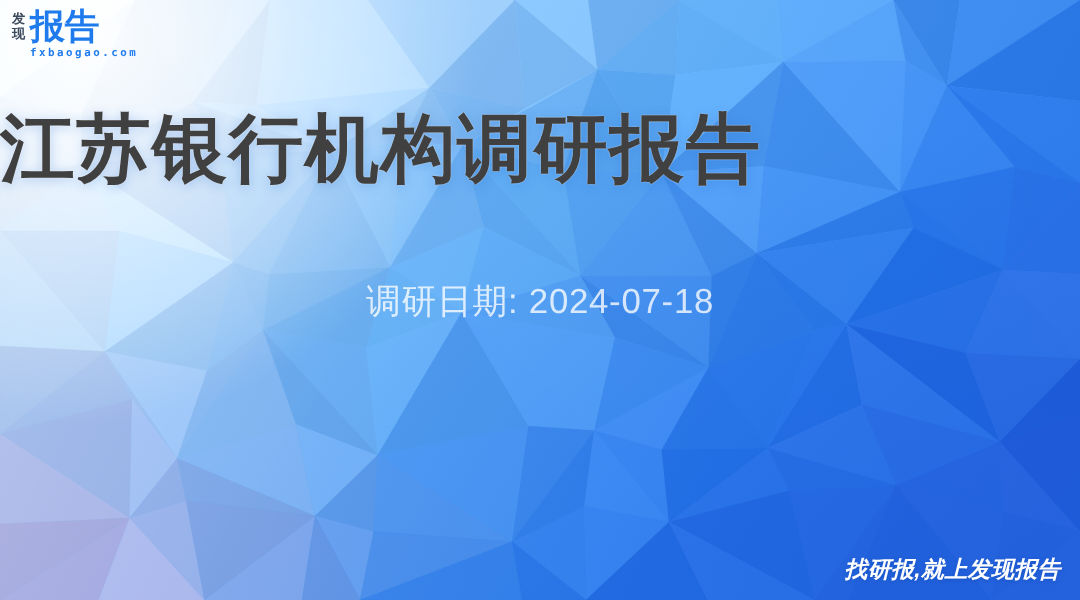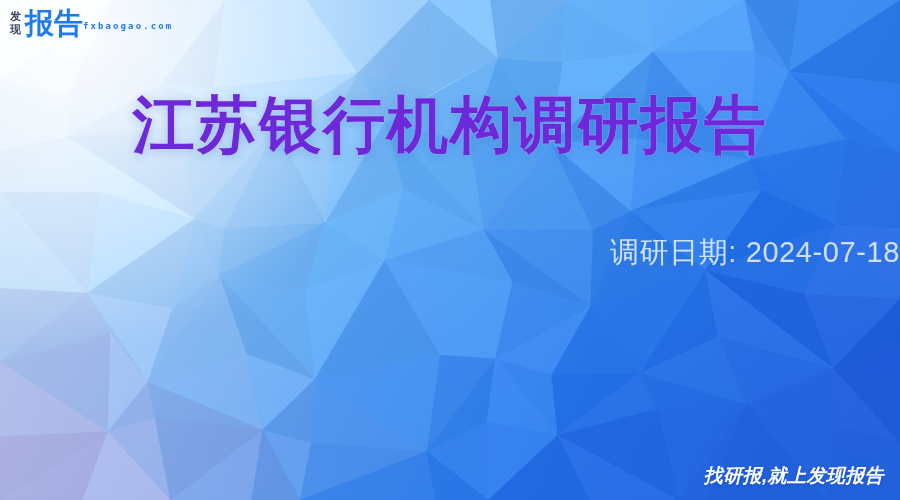--- a/index.html
+++ b/index.html
@@ -61,64 +61,64 @@
   }
   .logo-mark-char {
     font-size: 11px;
     line-height: 12.5px;
     color: #3c4a5c;
     font-weight: 700;
     letter-spacing: 0px;
   }
   #logo-right {
     display: flex;
-    flex-direction: row;
+    flex-direction: column;
   }
   #logo-word {
     font-size: 29px;
     line-height: 29px;
     font-weight: 800;
     color: #1f7bed;
     letter-spacing: 0px;
   }
   #logo-domain {
-    margin-top: 12px;
+    margin-top: 2px;
     font-size: 9px;
     line-height: 10px;
     font-weight: 700;
     color: #1f7bed;
     letter-spacing: 2.1px;
     font-family: "DejaVu Sans Mono", "Liberation Mono", monospace;
   }
 
   
   #title {
     position: absolute;
     left: 0;
     right: 0;
     top: 88px;
-    text-align: center;
+    text-align: left;
     font-size: 62px;
     line-height: 74px;
     font-weight: 800;
-    color: #6d28d9;
+    color: #404040;
     letter-spacing: 1.5px;
     text-shadow:
       0 0 1px rgba(255,255,255,0.85),
       0 2px 10px rgba(40,110,210,0.30);
     white-space: nowrap;
   }
 
   
   #subtitle {
     position: absolute;
     left: 0;
     right: 0;
     top: 232px;
-    text-align: right;
+    text-align: center;
     font-size: 29px;
     line-height: 40px;
     font-weight: 400;
     color: rgba(255,255,255,0.78);
     letter-spacing: 0.6px;
     white-space: nowrap;
   }
 
   
   #tagline {

